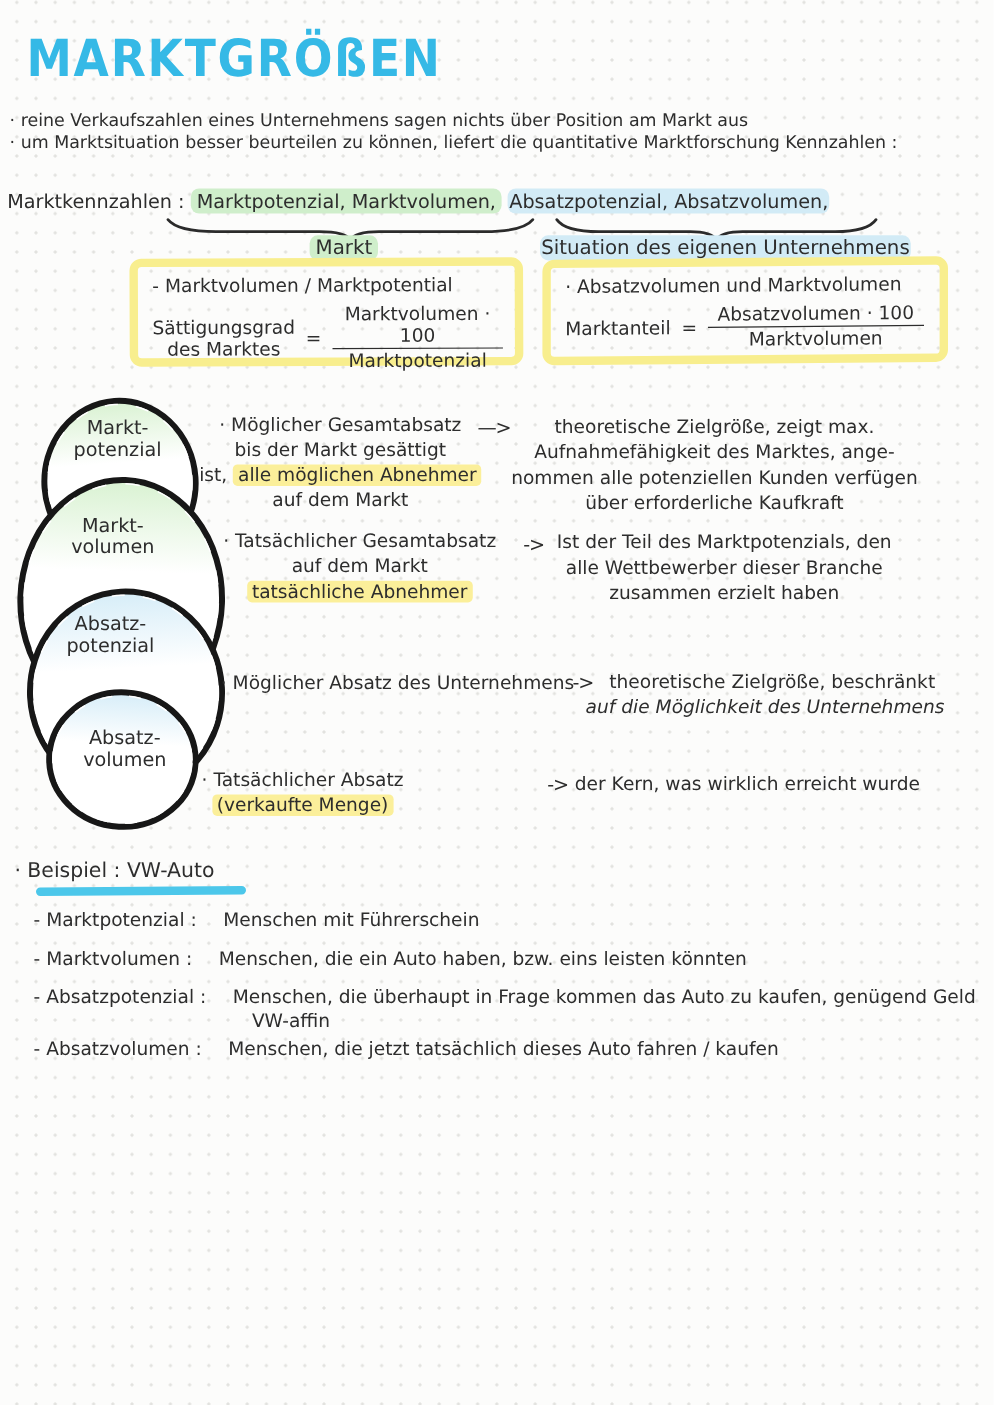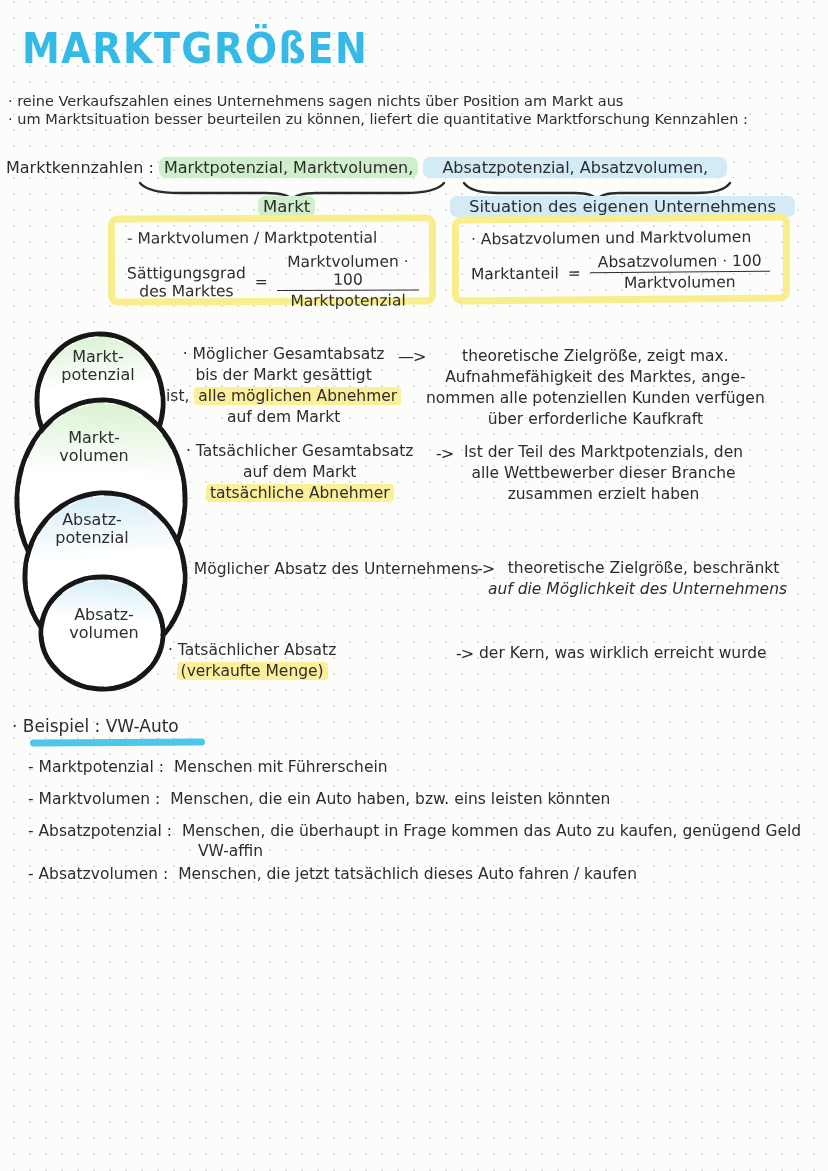--- a/index.html
+++ b/index.html
@@ -12,21 +12,21 @@
     font-family:"DejaVu Sans", sans-serif; color:#2d2d2d;
   }
   .abs { position:absolute; }
   .title {
     left:22px; top:24px; font-size:38px; font-weight:800; letter-spacing:1.5px;
     color:#35b9e6; transform:scaleY(1.12); transform-origin:top left;
   }
   .intro { left:8px; top:92px; font-size:14.5px; line-height:18px; }
   .kennz-line { left:6px; top:158px; font-size:16px; white-space:nowrap; }
   .hl-green { background:#cfeecb; padding:1px 5px; border-radius:7px; }
-  .hl-blue  { background:#d2ebf6; padding:1px 19px; border-radius:7px; }
+  .hl-blue  { background:#d2ebf6; padding:1px 1px; border-radius:7px; }
   .hl-yellow{ background:#fbef9a; padding:0 4px; border-radius:4px; }
   .brace { overflow:visible; }
   .brace path { fill:none; stroke:#2b2b2b; stroke-width:2.3; stroke-linecap:round; }
   .caption { font-size:16.5px; white-space:nowrap; }
   .cap-markt { left:258px; top:197px; }
   .cap-situation { left:450px; top:197px; }
   .ybox { border:7px solid #f8ee8e; border-radius:10px; padding:7px 10px 6px 12px; }
   .ybox-left  { left:108px; top:215px; width:328px; height:90px; transform:rotate(-0.2deg); }
   .ybox-right { left:452px; top:215px; width:338px; height:88px; transform:skewY(-0.5deg); }
   .ybox .line1 { font-size:15.5px; margin-bottom:6px; white-space:nowrap; }
@@ -46,21 +46,21 @@
   .nr2-right { left:464px; top:442px; }
   .nr3-left  { left:184px; top:559px; }
   .nr3-arrow { left:477px; top:559px; }
   .nr3-right { left:500px; top:558px; }
   .nr3-right .shift { margin-left:-12px;font-style:italic; }
   .nr4-left  { left:168px; top:640px; }
   .nr4-arrow { left:456px; top:644px; }
   .nr4-right { left:479px; top:643px; }
   .beispiel-title { left:12px; top:716px; font-size:17px; white-space:nowrap; }
   .beispiel-underline { left:30px; top:739px; width:175px; height:7px; background:#4cc7ea; border-radius:4px; transform:rotate(-0.4deg); }
-  .bitem { font-size:15.5px; line-height:20px; display:flex; gap:10px; white-space:nowrap; }
+  .bitem { font-size:15.5px; line-height:20px; display:flex; gap:22px; white-space:nowrap; }
   .bitem .term { white-space:nowrap; }
   .bi1 { left:28px; top:757px; }
   .bi2 { left:28px; top:789px; }
   .bi3 { left:28px; top:821px; }
   .bi4 { left:28px; top:864px; }
   .desc2 { margin-left:16px; }
   .diagram-svg { left:6px; top:328px; overflow:visible; }
   .cl1 { left:50px;  top:348px; width:96px; }
   .cl2 { left:46px;  top:429px; width:96px; }
   .cl3 { left:40px;  top:511px; width:104px; }

